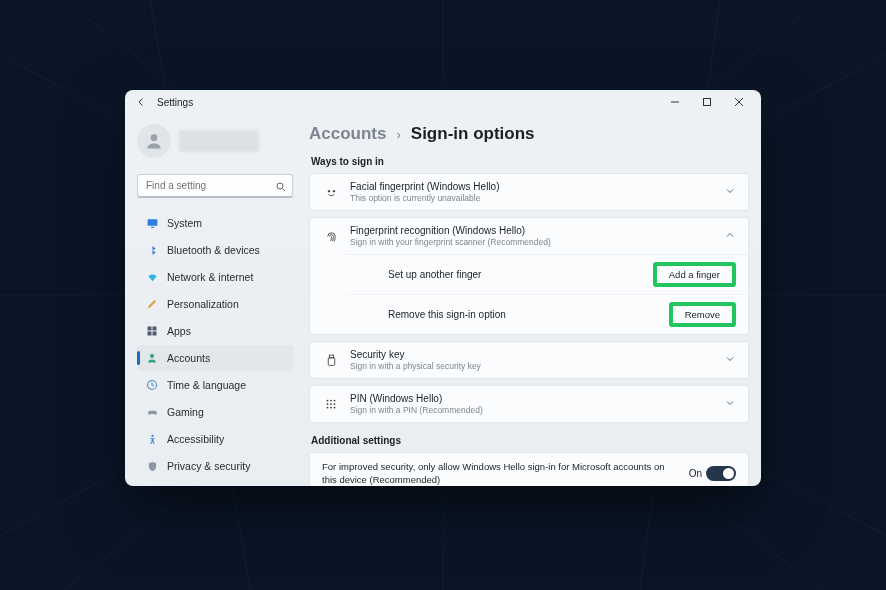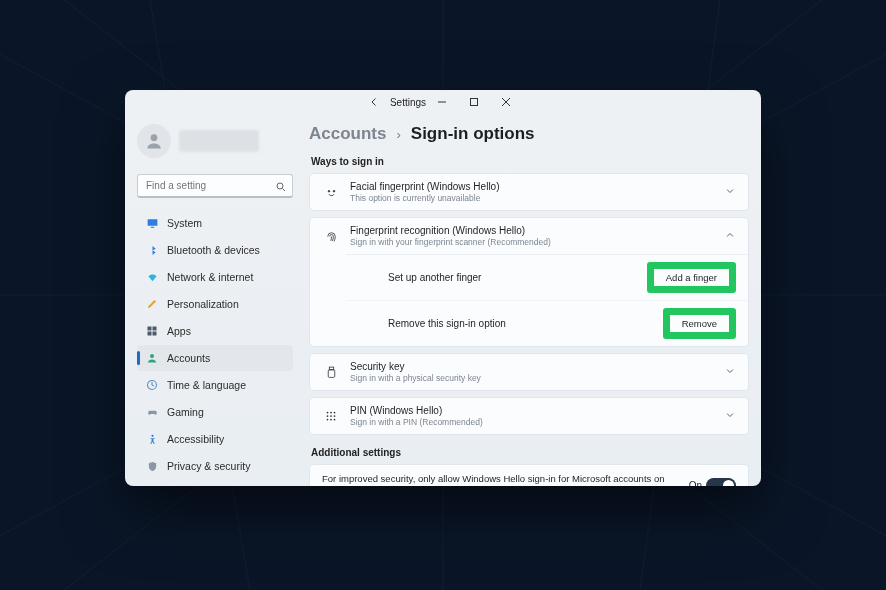--- a/index.html
+++ b/index.html
@@ -14,21 +14,20 @@
 
   .window {
     position: absolute;
     left: 125px; top: 90px;
     width: 636px; height: 396px;
     background: linear-gradient(180deg,#eef1f4 0%,#e9eef3 100%);
     border-radius: 8px;
     box-shadow: 0 24px 60px rgba(0,0,0,.55);
     display: flex; flex-direction: column;
     overflow: hidden;
-    align-items: center;
   }
 
   .titlebar {
     height: 24px;
     display:flex; align-items:center; justify-content:space-between;
     padding: 0 6px 0 10px;
     font-size: 10px; color:#333;
   }
   .titlebar-left { display:flex; align-items:center; gap:10px; }
   .tb-back svg, .winctl svg { display:block; }
@@ -115,21 +114,21 @@
 
   .subrows { border-top:1px solid #eceff3;margin-left:36px; }
   .subrow {
     display:flex; align-items:center; justify-content:space-between;
     padding: 7px 12px 7px 42px;
     font-size:10px; color:#1d2023;
     border-top:1px solid #f1f3f6;
   }
   .subrow:first-child { border-top:none; }
   .btn {
-    border:7px solid #22c55e; background:#fbfcfd;
+    border:4px solid #22c55e; background:#fbfcfd;
     border-radius:3px; padding:3px 12px;
     font-size:9.5px; color:#1d2023;
   }
 
   .setting-row {
     display:flex; align-items:center; gap:12px;
     padding: 8px 12px;
   }
   .setting-text { flex:1; font-size:9.5px; color:#1d2023; line-height:1.35; }
   .toggle-wrap { display:flex; align-items:center; gap:4px; }

